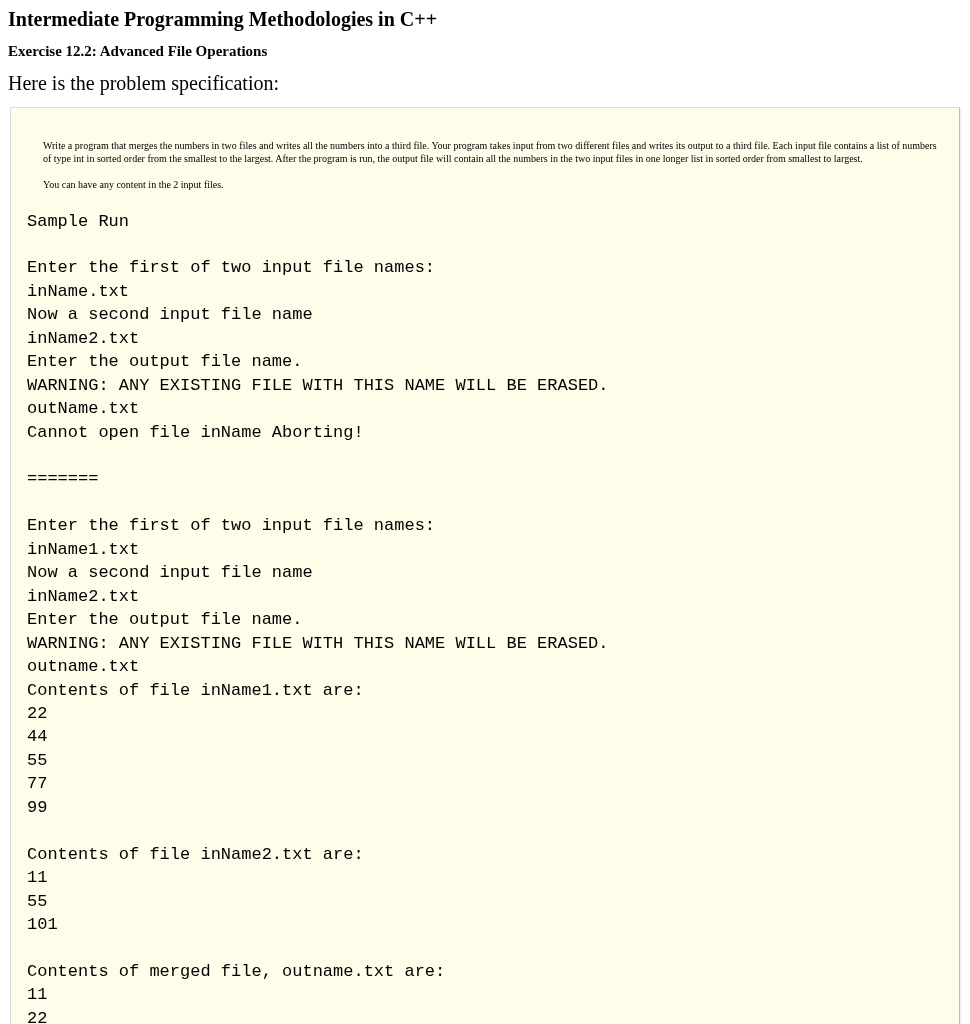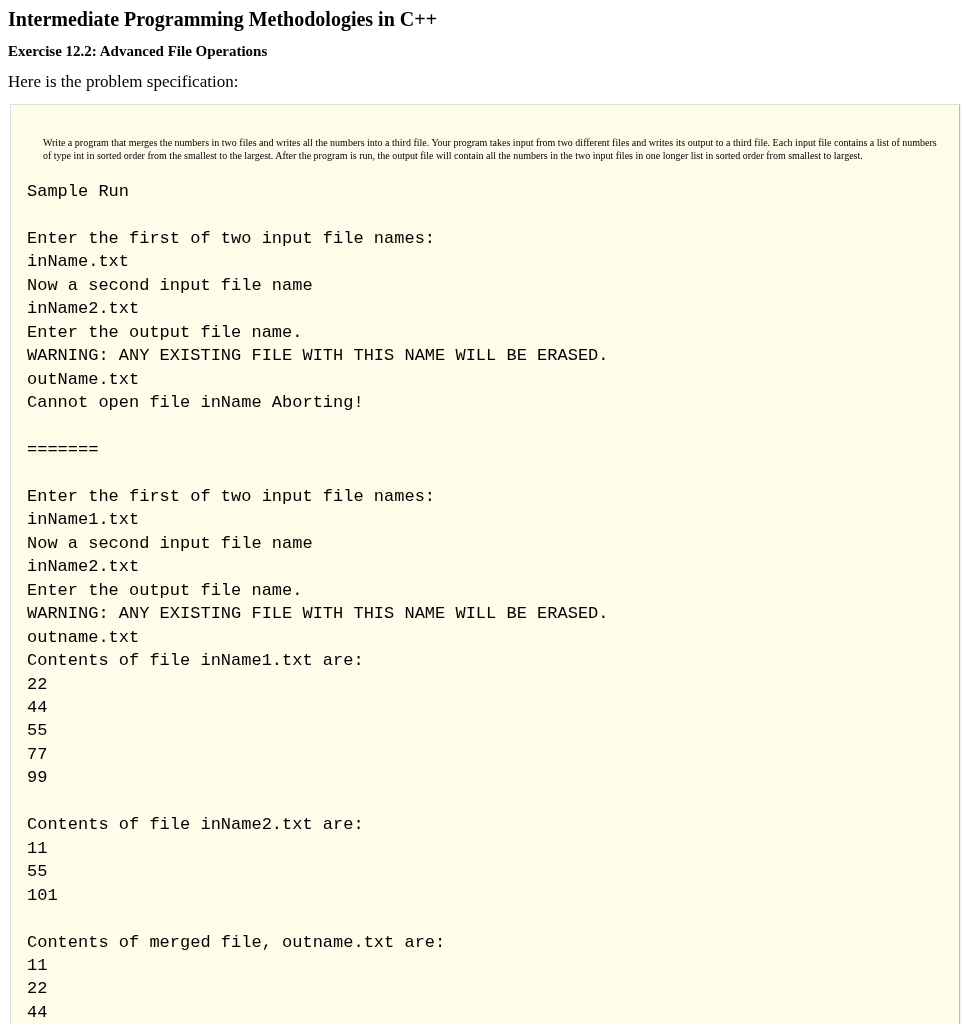--- a/index.html
+++ b/index.html
@@ -14,21 +14,21 @@
       font-size: 20px;
       font-weight: bold;
       margin: 2px 0 12px 0;
     }
     h3 {
       font-size: 15px;
       font-weight: bold;
       margin: 10px 0 12px 0;
     }
     .intro {
-      font-size: 17px;
+      font-size: 20px;
       margin-bottom: 12px;
     }
     .spec-box {
       background: #fdfde9;
       border: 1px solid #ddd;
       border-right-color: #bbb;
       border-bottom-color: #bbb;
       box-shadow: 1px 1px 2px rgba(0,0,0,0.08);
       padding: 32px 16px 16px 16px;
       margin: 0 2px;
@@ -57,20 +57,21 @@
   </style>
 </head>
 <body>
 
 <h1>Intermediate Programming Methodologies in C++</h1>
 <h3>Exercise 12.2: Advanced File Operations</h3>
 <div class="intro">Here is the problem specification:</div>
 
 <div class="spec-box">
   <p>Write a program that merges the numbers in two files and writes all the numbers into a third file. Your program takes input from two different files and writes its output to a third file. Each input file contains a list of numbers of type int in sorted order from the smallest to the largest. After the program is run, the output file will contain all the numbers in the two input files in one longer list in sorted order from smallest to largest.</p>
+  <p>You can have any content in the 2 input files.</p>
   <pre>Sample Run
 
 Enter the first of two input file names:
 inName.txt
 Now a second input file name
 inName2.txt
 Enter the output file name.
 WARNING: ANY EXISTING FILE WITH THIS NAME WILL BE ERASED.
 outName.txt
 Cannot open file inName Aborting!

